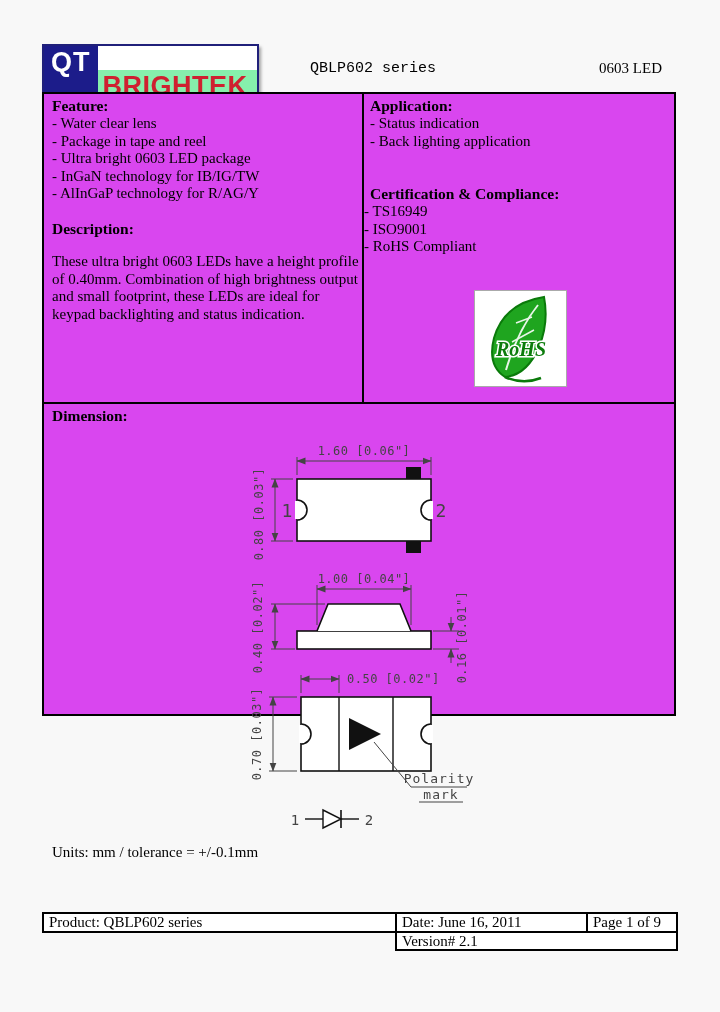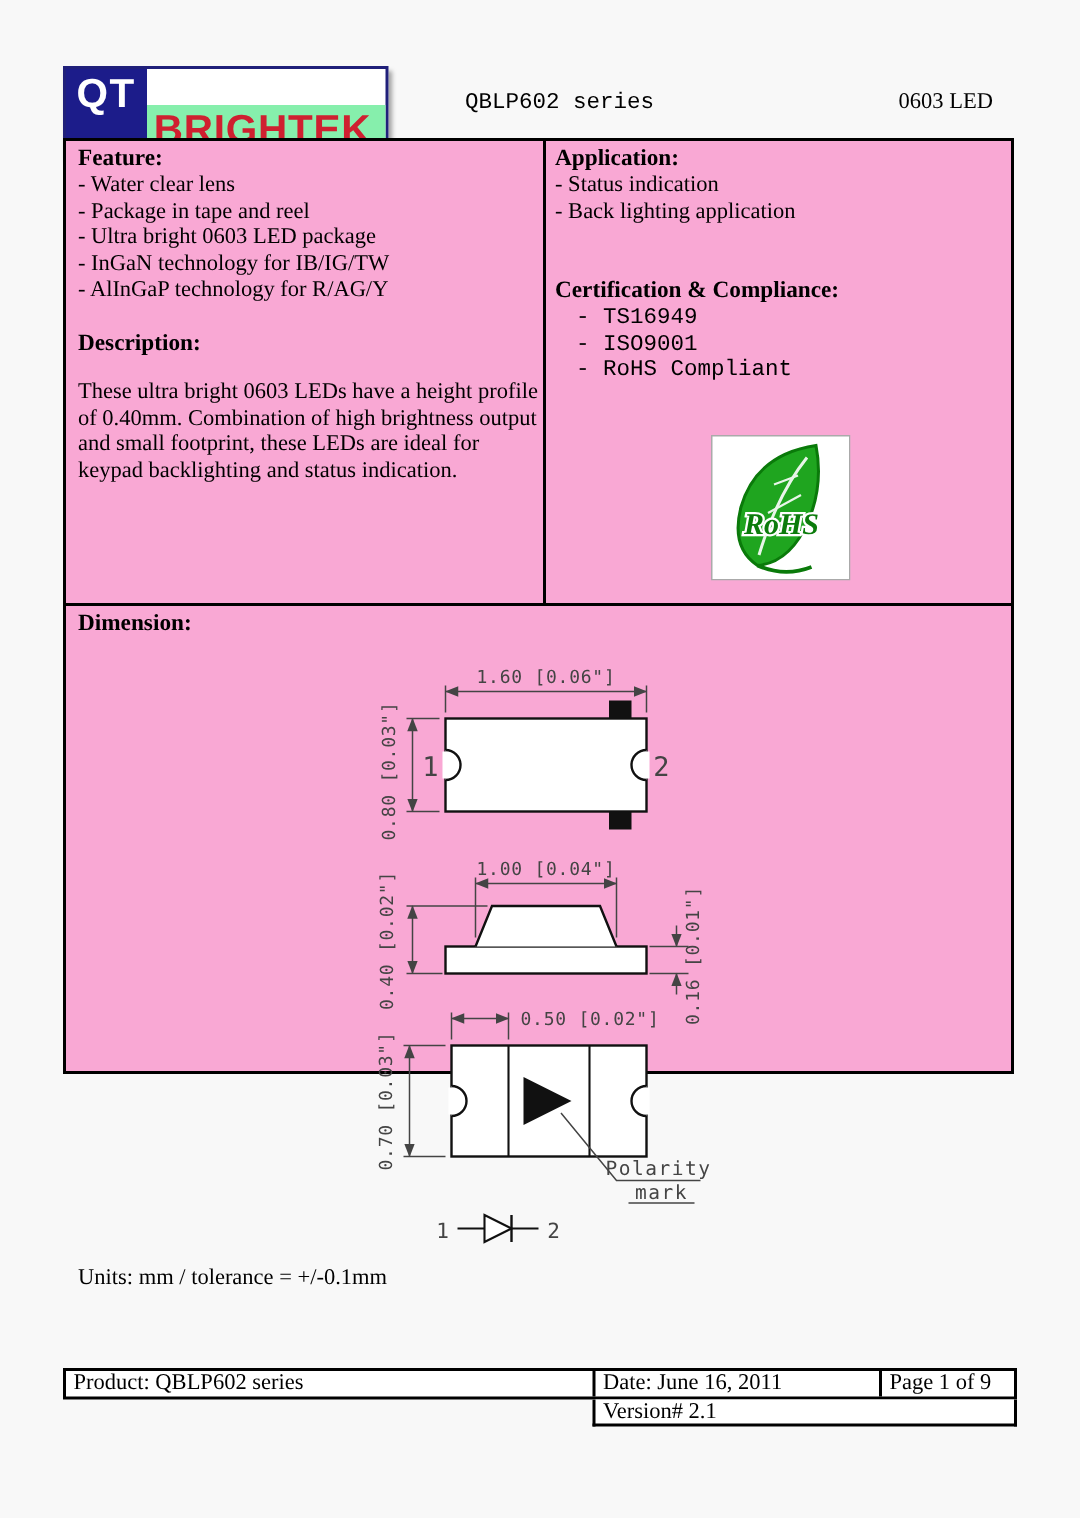--- a/index.html
+++ b/index.html
@@ -15,34 +15,34 @@
     border:2px solid #20207a; background:#fff; box-shadow:2px 3px 3px rgba(0,0,0,.35);
     font-family:"Liberation Sans", sans-serif; font-weight:bold; font-size:27px; line-height:31px;
   }
   .logo-qt { background:#1c1c8a; color:#fff; padding:1px 7px; letter-spacing:1px; }
   .logo-bk { background:#86efac; color:#cf2030; padding:1px 9px 1px 5px; letter-spacing:.5px;margin-top:24px; }
   .hdr-series { position:absolute; left:310px; top:60px; font-size:15px;font-family:Liberation Mono, monospace; }
   .hdr-product { position:absolute; right:58px; top:60px; font-size:15px; }
   
   .main-box {
     position:absolute; left:42px; top:92px; width:634px; height:624px;
-    border:2px solid #000; background:#f9a8d4;
+    border:2px solid #000; background:#d946ef;
   }
   .vdiv { position:absolute; left:318px; top:0; height:308px; width:0; border-left:2px solid #000; }
   .hdiv { position:absolute; left:0; top:308px; width:100%; height:0; border-top:2px solid #000; }
   .sec-title { position:absolute; font-size:15.5px; font-weight:bold; }
   .list div, .desc-text { font-size:15px; line-height:17.5px; }
   .feature-title { left:8px; top:3px; }
   .feature-list  { position:absolute; left:8px;  top:21px; }
   .desc-title    { left:8px; top:126px; }
   .desc-text     { position:absolute; left:8px; top:159px; width:314px; }
   .app-title     { left:326px; top:3px; }
   .app-list      { position:absolute; left:326px; top:21px; }
   .cert-title    { left:326px; top:91px; }
-  .cert-list     { position:absolute; left:340px; top:109px;font-family:Liberation Mono, monospace; }
+  .cert-list     { position:absolute; left:320px; top:109px; }
   .rohs-box      { position:absolute; left:430px; top:196px; }
   .dim-title     { left:8px; top:313px; }
   .drawing       { position:absolute; left:165px; top:345px; }
   .units         { position:absolute; left:8px; top:750px; font-size:15px; }
   
   .dim  { font-family:"DejaVu Sans Mono", monospace; font-size:12px; fill:#444; letter-spacing:.5px; }
   .pin  { font-family:"DejaVu Sans Mono", monospace; font-size:18px; fill:#444; }
   .cad  { font-family:"DejaVu Sans Mono", monospace; font-size:13px; fill:#444; letter-spacing:1px; }
   .rohs-txt { font-family:"Liberation Serif", serif; font-style:italic; font-weight:bold; font-size:20px;
               fill:#0c7c0c; stroke:#fff; stroke-width:3px; paint-order:stroke; }

